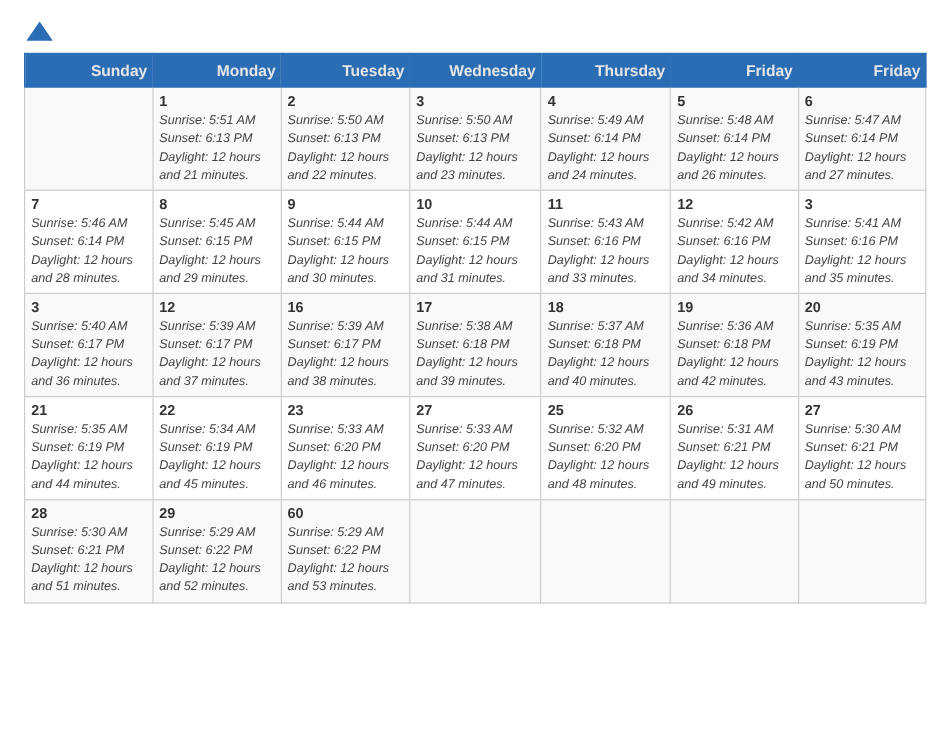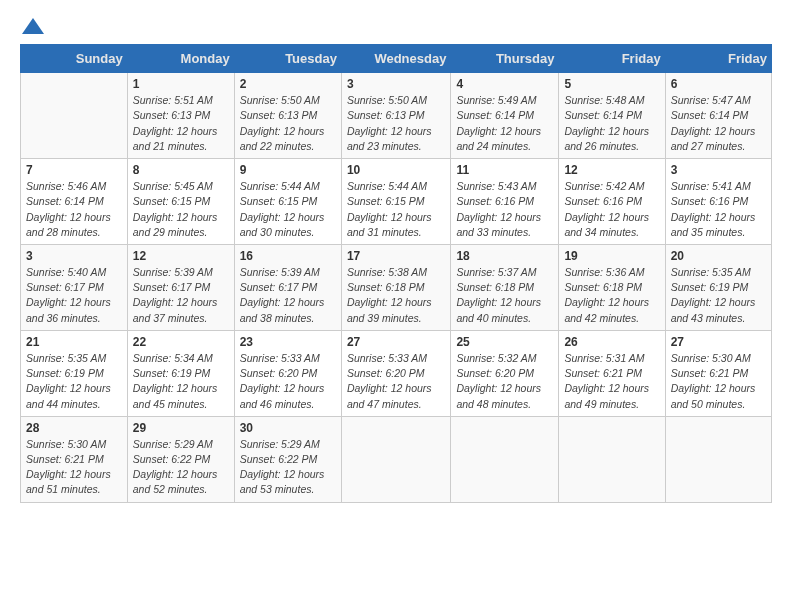--- a/index.html
+++ b/index.html
@@ -239,21 +239,21 @@
         <tr>
           <td>
             <span class="day-number">28</span>
             <div class="day-info">Sunrise: 5:30 AM<br>Sunset: 6:21 PM<br>Daylight: 12 hours<br>and 51 minutes.</div>
           </td>
           <td>
             <span class="day-number">29</span>
             <div class="day-info">Sunrise: 5:29 AM<br>Sunset: 6:22 PM<br>Daylight: 12 hours<br>and 52 minutes.</div>
           </td>
           <td>
-            <span class="day-number">30</span>
+            <span class="day-number">60</span>
             <div class="day-info">Sunrise: 5:29 AM<br>Sunset: 6:22 PM<br>Daylight: 12 hours<br>and 53 minutes.</div>
           </td>
           <td class="empty-cell"></td>
           <td class="empty-cell"></td>
           <td class="empty-cell"></td>
           <td class="empty-cell"></td>
         </tr>
       </tbody>
   </table>
 </div>

